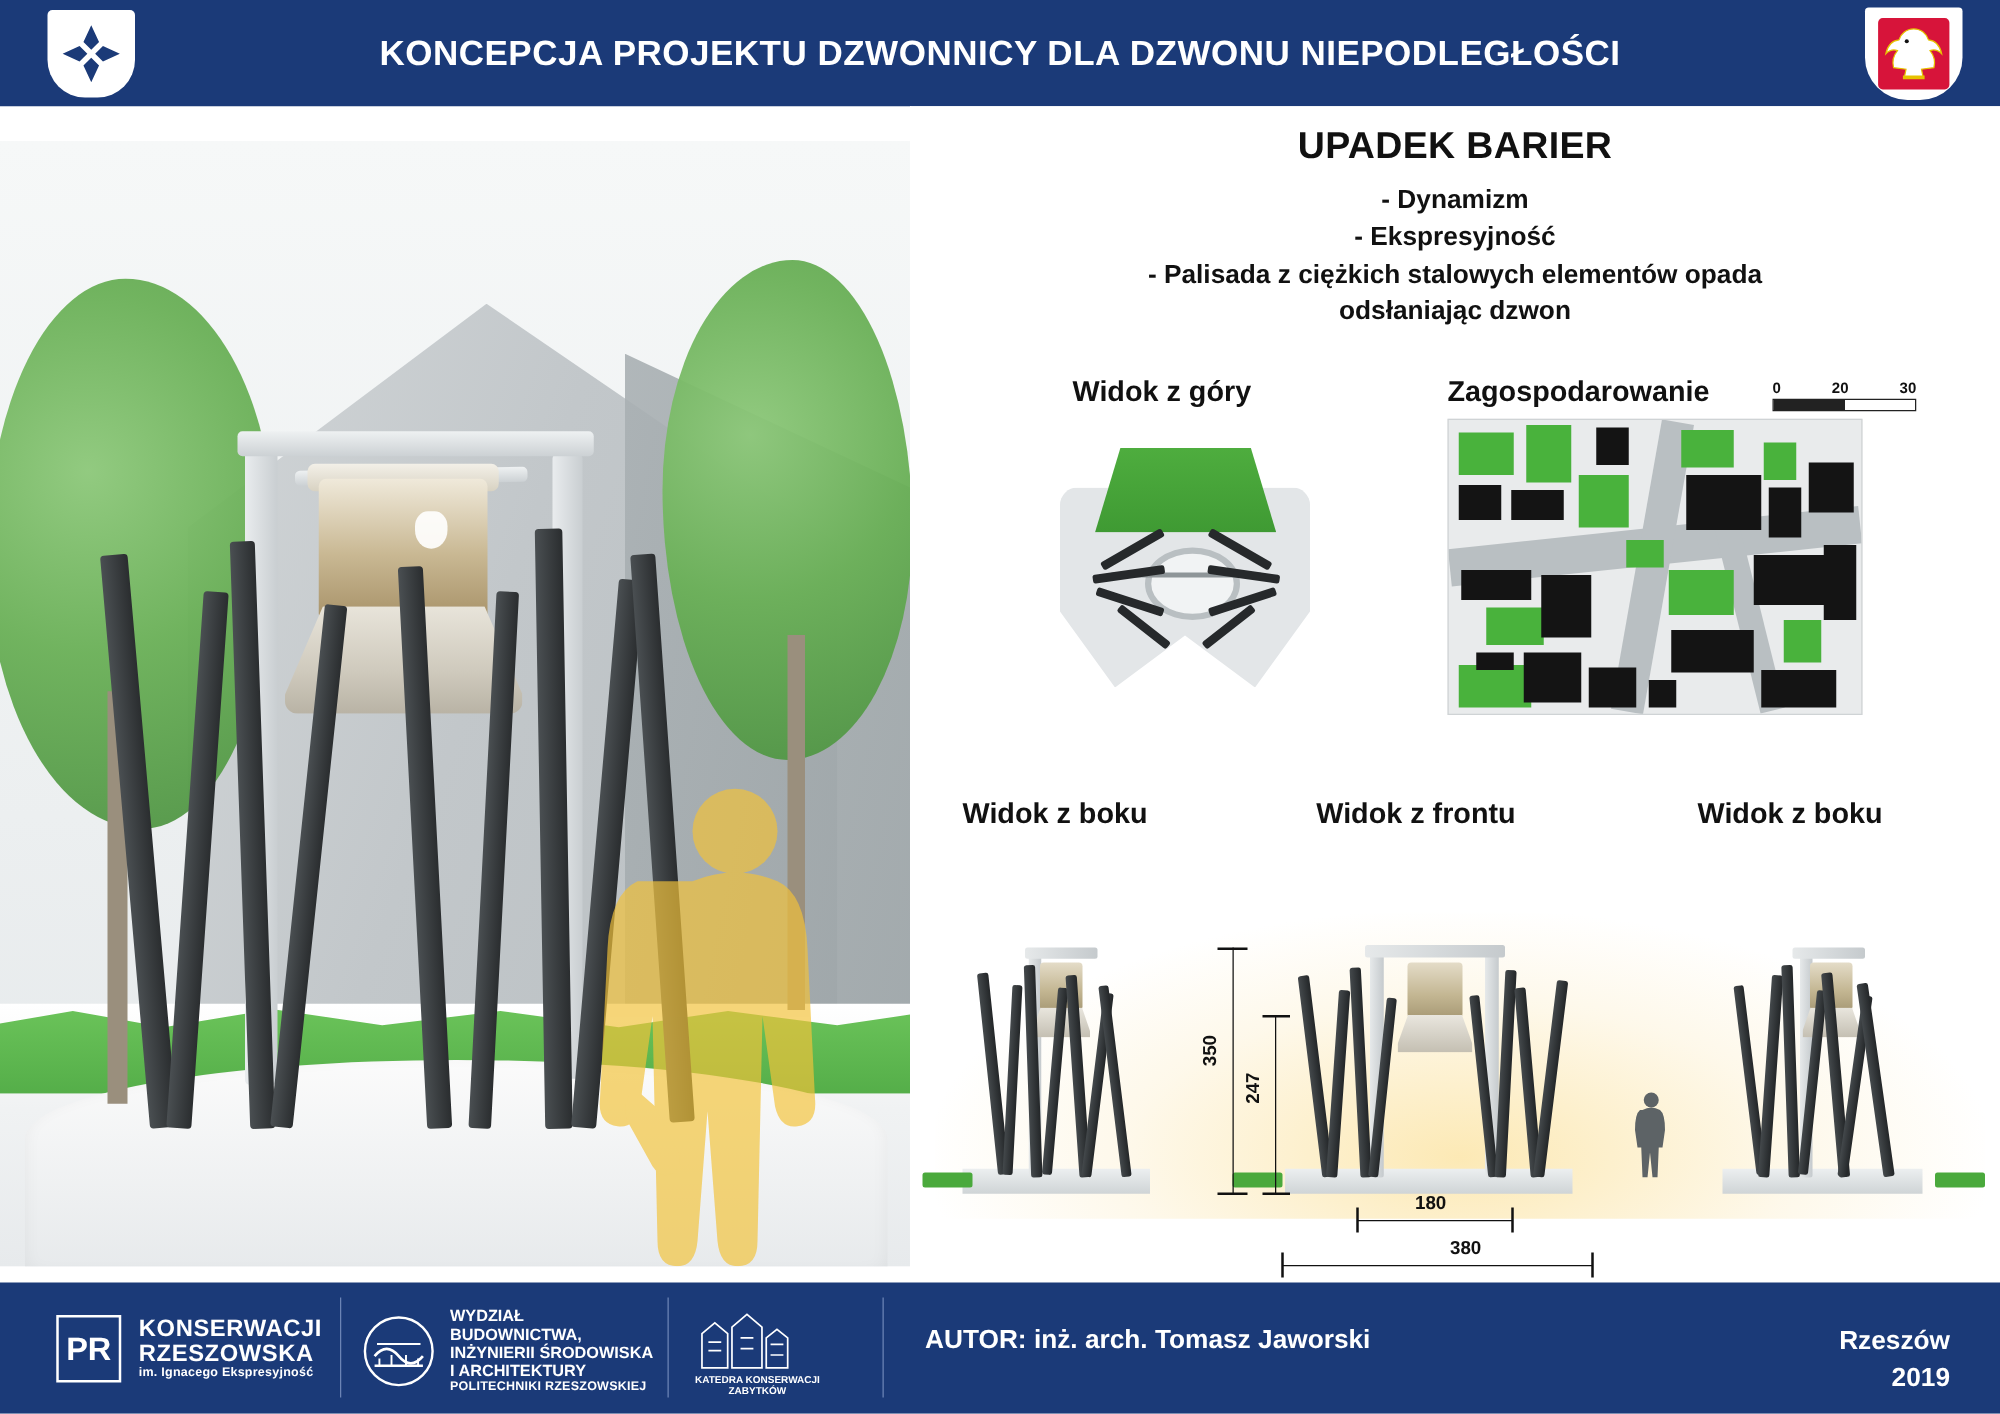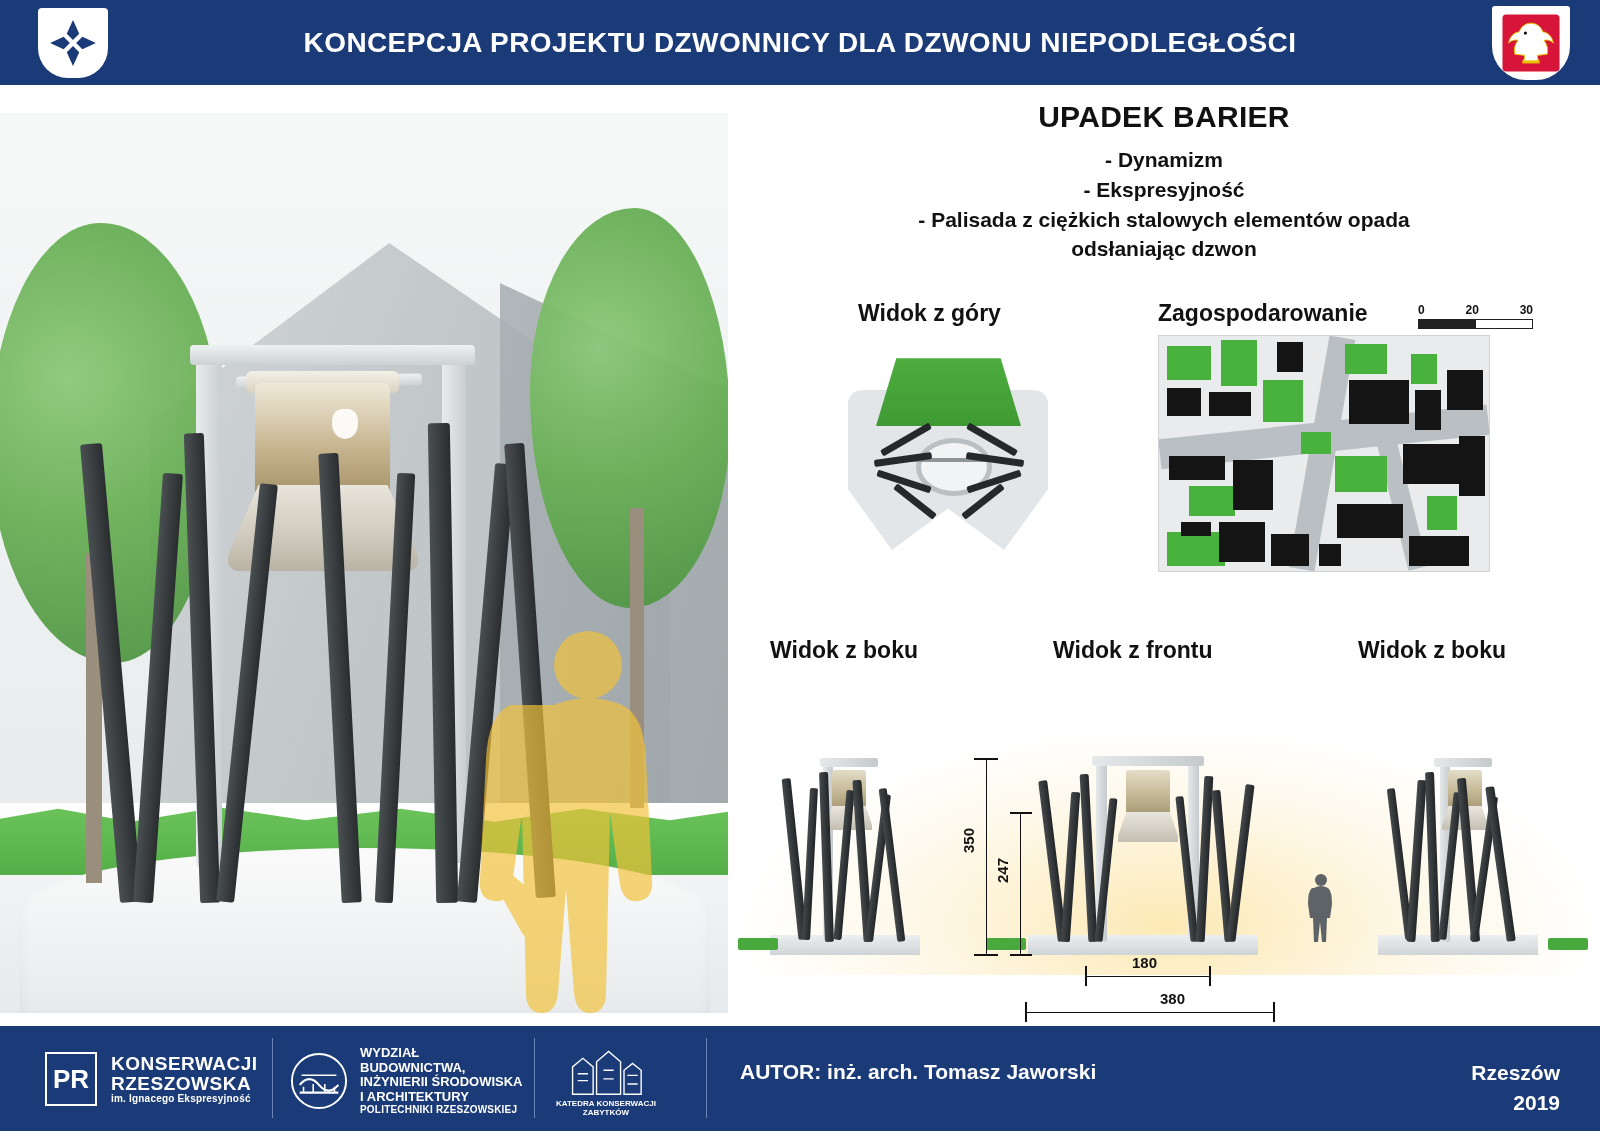--- a/index.html
+++ b/index.html
@@ -55,21 +55,21 @@
   .footer-div{
     position:absolute;top:12px;width:1px;height:80px;background:#6c84b5;
   }
   .footer-logo2{
     position:absolute;left:290px;top:20px;display:flex;align-items:center;gap:12px;
   }
   .wbisia-icon{width:58px;height:58px;}
   .wbisia-text{line-height:1.12;font-size:13px;font-weight:bold;}
   .wbisia-text .sub{font-size:10px;font-weight:bold;letter-spacing:.2px;}
   .footer-logo3{
-    position:absolute;left:556px;top:22px;display:flex;flex-direction:column;align-items:center;
+    position:absolute;left:556px;top:22px;display:flex;flex-direction:column;
   }
   .kkz-icon{width:78px;height:48px;}
   .kkz-text{font-size:8px;font-weight:bold;text-align:center;line-height:1.15;margin-top:3px;}
   .footer-authors{
     position:absolute;left:740px;top:30px;font-size:21px;font-weight:bold;line-height:1.5;
   }
   .footer-place{
     position:absolute;right:40px;top:32px;font-size:21px;font-weight:bold;
     text-align:right;line-height:1.45;
   }

